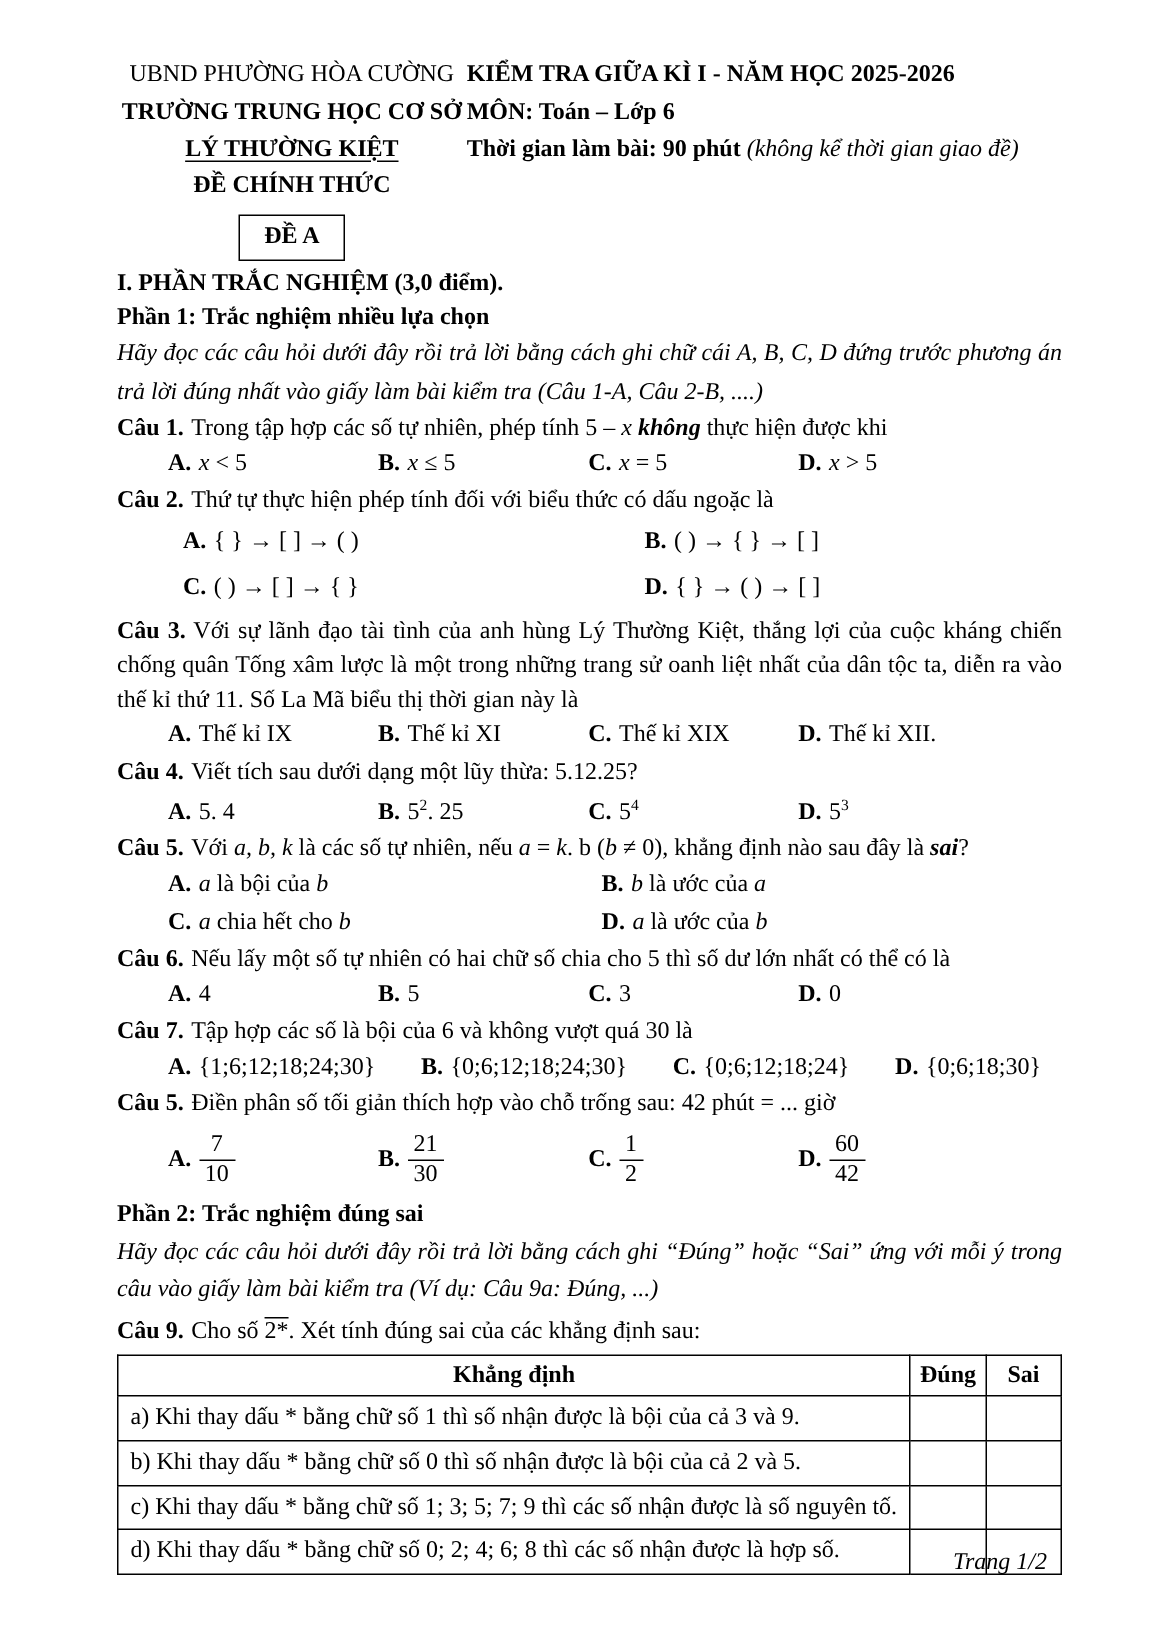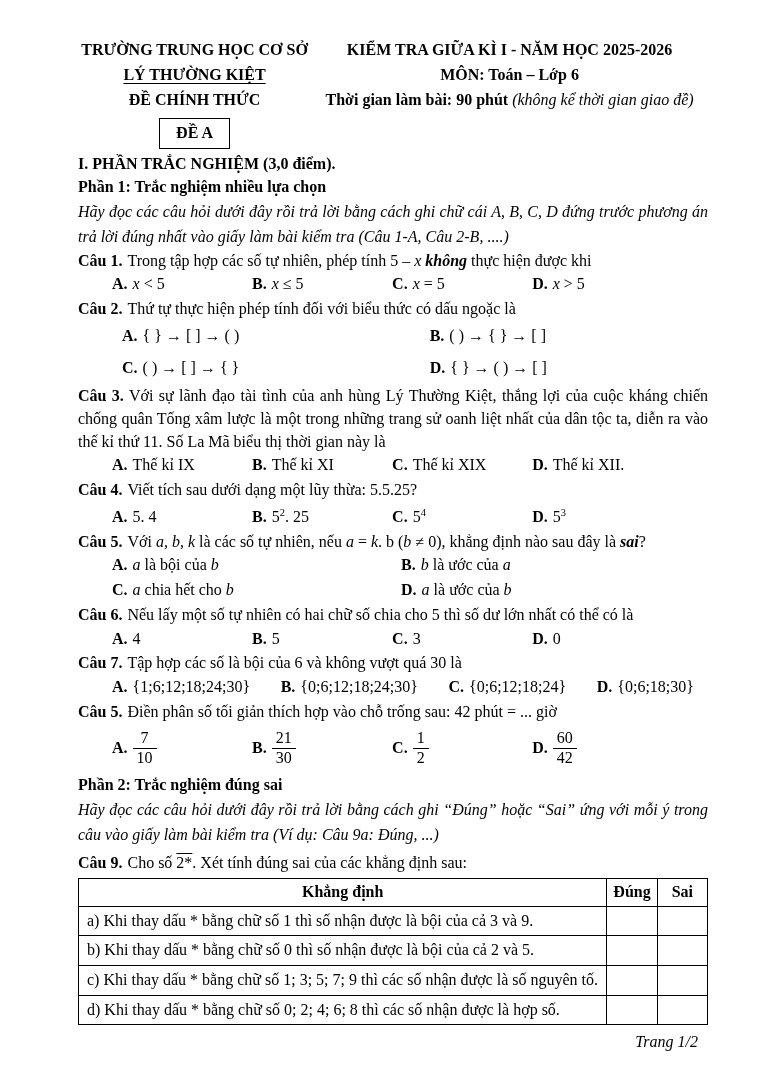--- a/index.html
+++ b/index.html
@@ -12,21 +12,21 @@
     color:#000;
     font-family:"Liberation Serif","DejaVu Serif",serif;
     font-size:16px;
     line-height:1.42;
     overflow:hidden;
   }
   b { font-weight:bold; }
   
   .exam-header { display:flex; }
   .hdr-left  { width:37%; text-align:center; }
-  .hdr-right { width:63%; text-align:center; }
+  .hdr-right { width:63%; }
   .hdr-line  { line-height:1.55; }
   .bold { font-weight:bold; }
   .underline { text-decoration:underline; text-underline-offset:3px; }
   .italic { font-style:italic; }
   .exam-code-box {
     display:inline-block;
     border:1.5px solid #000;
     padding:3px 16px;
     font-weight:bold;
     margin-top:6px;
@@ -67,20 +67,21 @@
   }
   .mt4 { margin-top:4px; }
 </style>
 </head>
 <body>
 
 <div class="page">
 
   <div class="exam-header">
     <div class="hdr-left">
+      <div class="hdr-line">UBND PHƯỜNG HÒA CƯỜNG</div>
       <div class="hdr-line bold">TRƯỜNG TRUNG HỌC CƠ SỞ</div>
       <div class="hdr-line bold underline">LÝ THƯỜNG KIỆT</div>
       <div class="hdr-line bold">ĐỀ CHÍNH THỨC</div>
       <div class="exam-code-box">ĐỀ A</div>
     </div>
     <div class="hdr-right">
       <div class="hdr-line bold">KIỂM TRA GIỮA KÌ I - NĂM HỌC 2025-2026</div>
       <div class="hdr-line bold">MÔN: Toán – Lớp 6</div>
       <div class="hdr-line">
         <b>Thời gian làm bài: 90 phút</b>
@@ -117,21 +118,21 @@
     <p class="q-line"><b class="q-label">Câu 3.</b><span><span>Với sự lãnh đạo tài tình của anh hùng Lý Thường Kiệt, thắng lợi của cuộc kháng chiến chống quân Tống xâm lược là một trong những trang sử oanh liệt nhất của dân tộc ta, diễn ra vào thế kỉ thứ 11. Số La Mã biểu thị thời gian này là</span></span></p>
     <div class="opts grid-4">
       <span class="opt"><b>A.</b><span><span>Thế kỉ IX</span></span></span>
       <span class="opt"><b>B.</b><span><span>Thế kỉ XI</span></span></span>
       <span class="opt"><b>C.</b><span><span>Thế kỉ XIX</span></span></span>
       <span class="opt"><b>D.</b><span><span>Thế kỉ XII.</span></span></span>
     </div>
   </div>
 
   <div>
-    <p class="q-line"><b class="q-label">Câu 4.</b><span><span>Viết tích sau dưới dạng một lũy thừa: 5.5.25?</span></span></p>
+    <p class="q-line"><b class="q-label">Câu 4.</b><span><span>Viết tích sau dưới dạng một lũy thừa: 5.12.25?</span></span></p>
     <div class="opts grid-4 mt4">
       <span class="opt"><b>A.</b><span><span>5. 4</span></span></span>
       <span class="opt"><b>B.</b><span><span>5</span><span class="seg-sup">2</span><span>. 25</span></span></span>
       <span class="opt"><b>C.</b><span><span>5</span><span class="seg-sup">4</span></span></span>
       <span class="opt"><b>D.</b><span><span>5</span><span class="seg-sup">3</span></span></span>
     </div>
   </div>
 
   <div>
     <p class="q-line"><b class="q-label">Câu 5.</b><span><span>Với </span><span class="seg-m">a, b, k</span><span> là các số tự nhiên, nếu </span><span class="seg-m">a</span><span> = </span><span class="seg-m">k</span><span>. b (</span><span class="seg-m">b</span><span> ≠ 0), khẳng định nào sau đây là </span><span class="seg-bi">sai</span><span>?</span></span></p>

